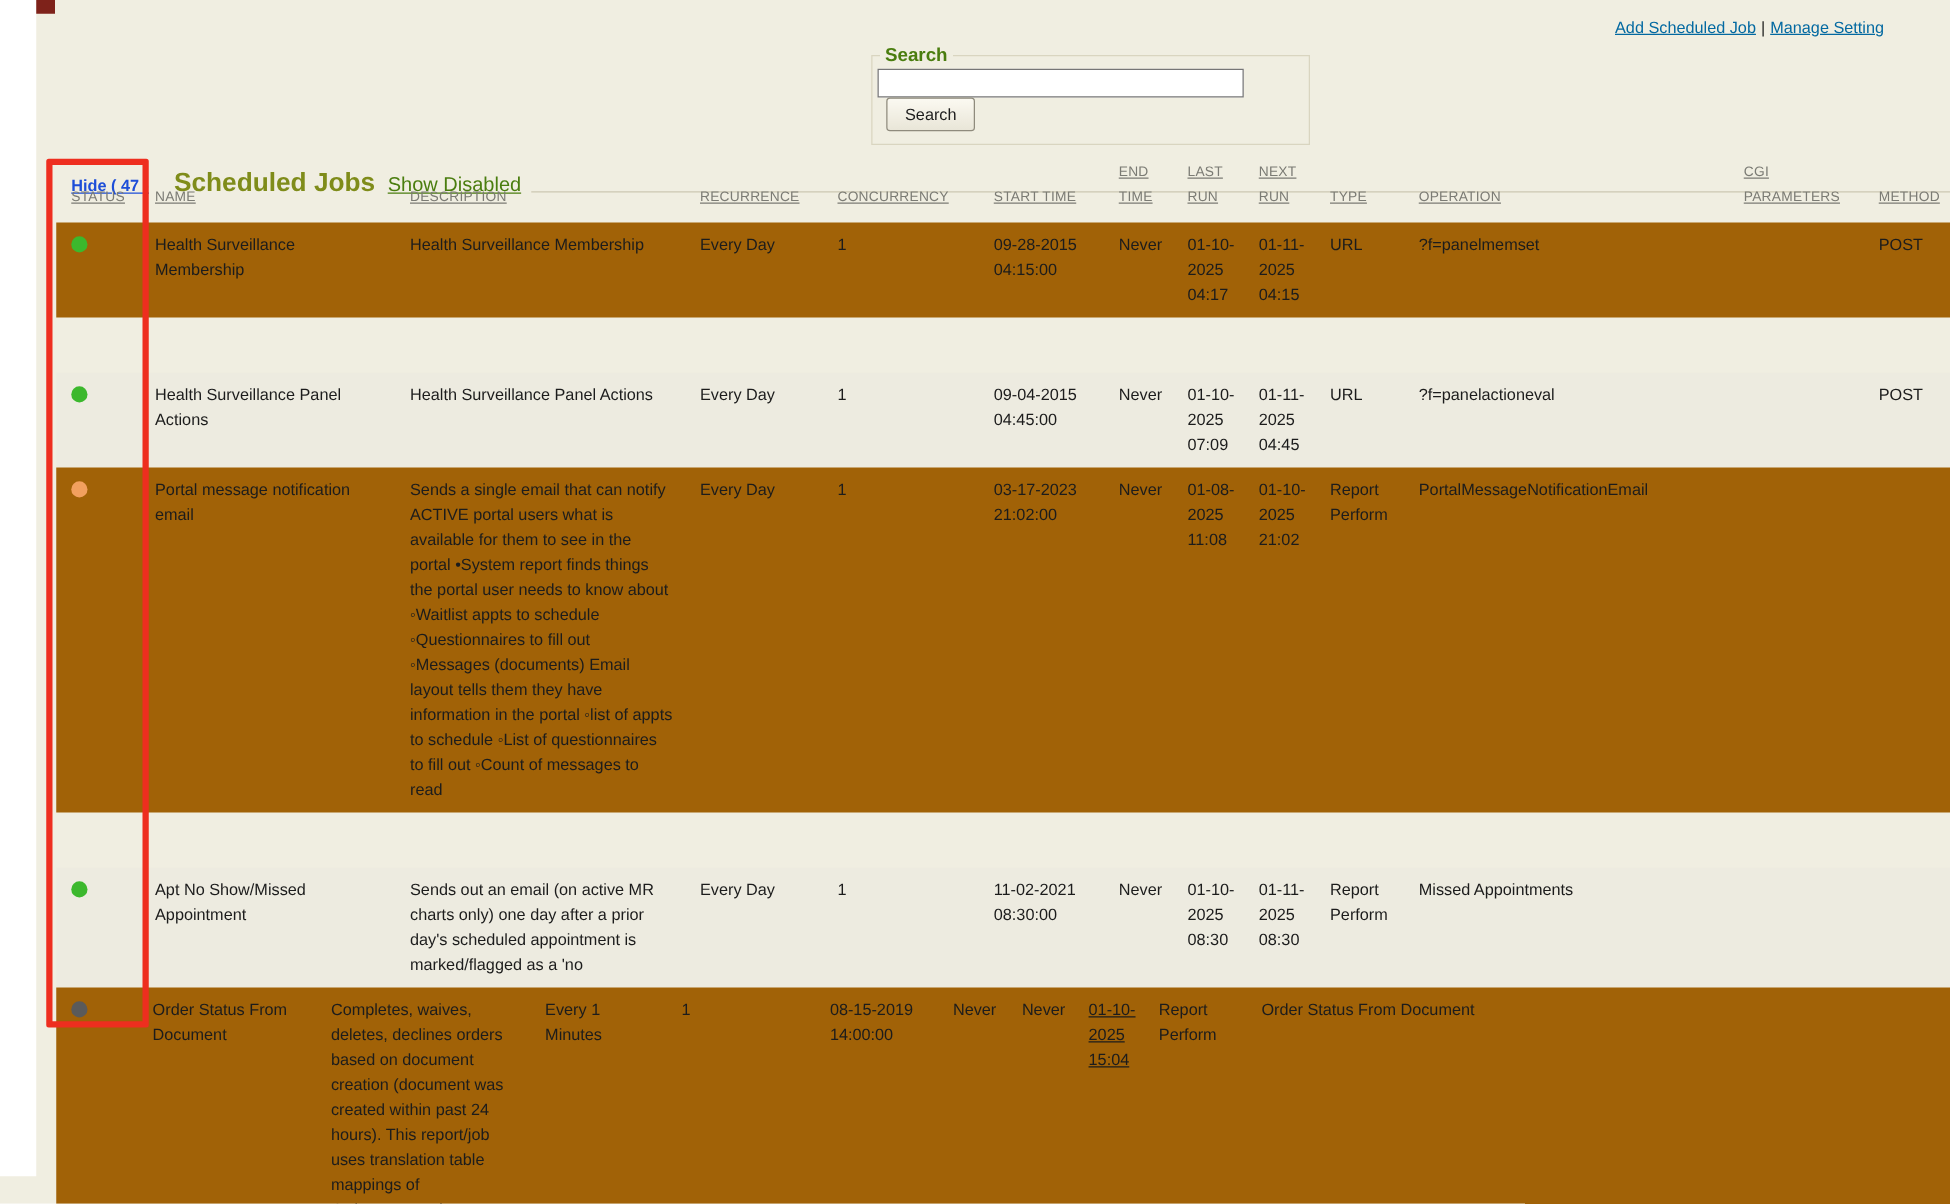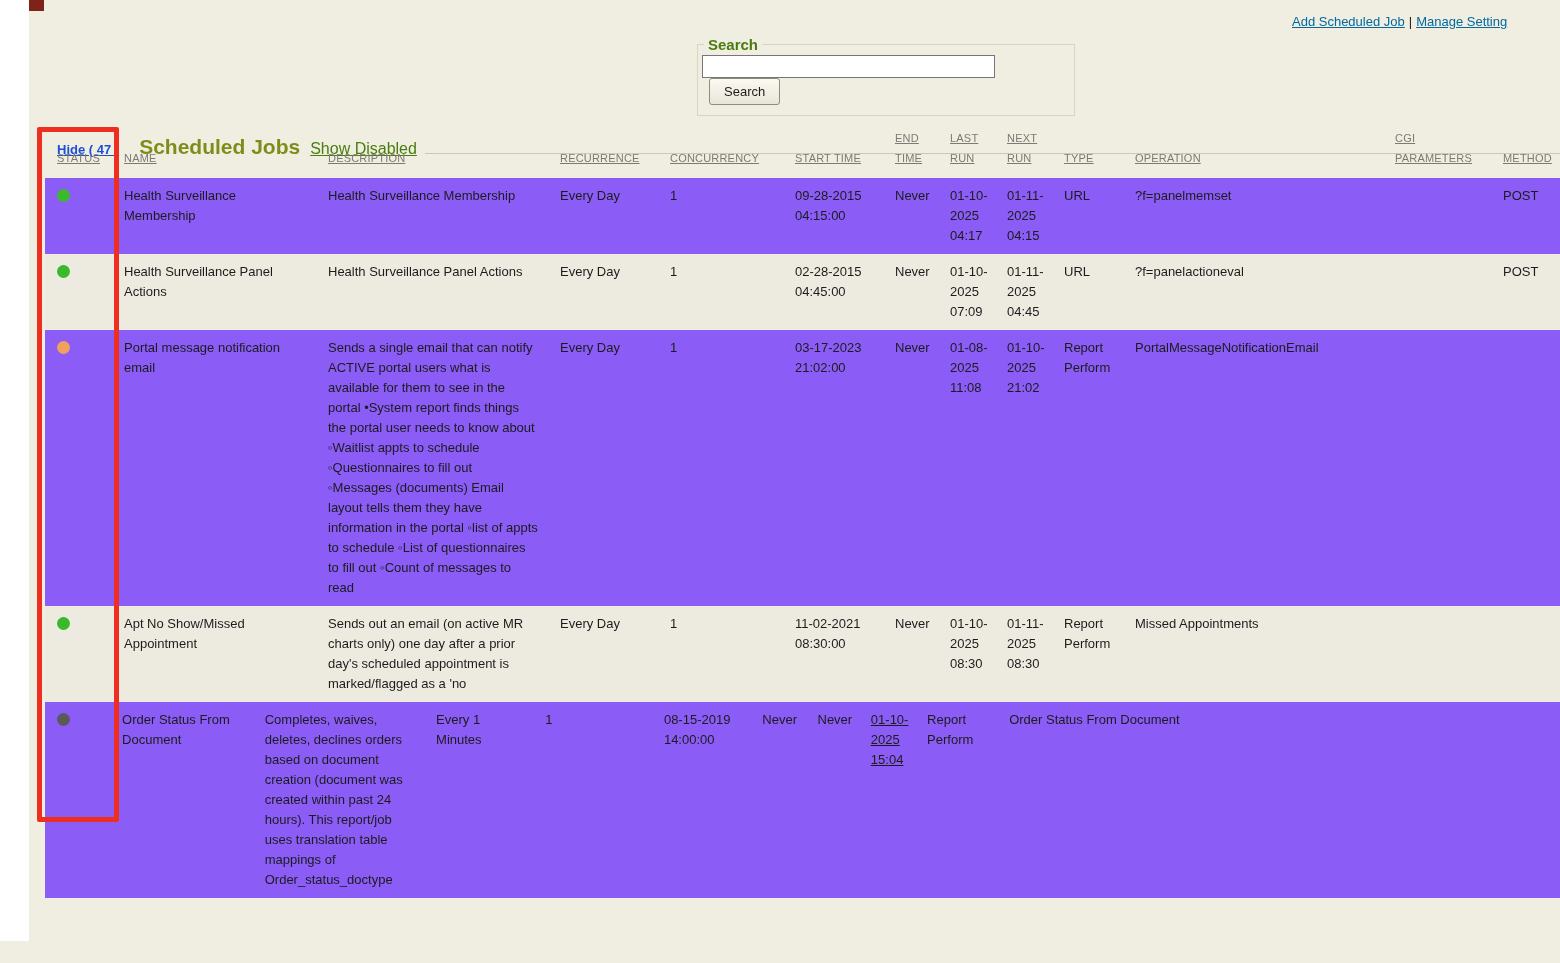--- a/index.html
+++ b/index.html
@@ -11,21 +11,21 @@
 
   .left-strip { position:absolute; left:0; top:0; width:29px; height:941px; background:#ffffff; }
   .corner-marker { position:absolute; left:29px; top:0; width:15px; height:11px; background:#7e221a; }
 
   
   .top-links { position:absolute; top:14px; left:1292px; white-space:nowrap; font-size:13px; }
   .top-links a { color:#0369a1; text-decoration:underline; cursor:pointer; }
   .top-links .sep { padding:0 4px; }
 
   
-  .search-fs { position:absolute; left:697px; top:36px; width:378px;
+  .search-fs { position:absolute; left:697px; top:36px; width:351px;
                border:1px solid #d9d5c0; padding:2px 8px 10px 4px; }
   .search-fs legend { color:#4a7d0f; font-weight:bold; font-size:15px; padding:0 4px; margin-left:2px; }
   .search-input { width:293px; height:23px; border:1px solid #767676; background:#fff;
                   font-size:13px; padding:0 4px; vertical-align:middle;
                   font-family:"Liberation Sans","DejaVu Sans",sans-serif; }
   .search-btn { margin-left:7px; height:27px; padding:0 14px; font-size:13px; color:#1c1c1c;
                 border:1px solid #8f8b7d; border-radius:3px;
                 background:linear-gradient(#fbf9f1,#e9e6d8); cursor:pointer; vertical-align:middle;
                 font-family:"Liberation Sans","DejaVu Sans",sans-serif; }
 
@@ -66,22 +66,22 @@
   .row-b .c-desc  { width:178px; }
   .row-b .c-recur { width:113px; }
   .row-b .c-conc  { width:123px; }
   .row-b .c-start { width:102px; }
   .row-b .c-end   { width:57px; }
   .row-b .c-last  { width:55px; }
   .row-b .c-next  { width:58px;text-decoration:underline; }
   .row-b .c-type  { width:85px; }
   .row-b .c-op    { width:420px; }
 
-  .stripe-odd  { background:#8b5cf6; }
-  .stripe-even { background:#edebe0; }
+  .stripe-odd  { background:#a16207; }
+  .stripe-even { background:#edebe0;margin-top:44px; }
 
   .dot { display:inline-block; width:13px; height:13px; border-radius:50%;
          margin-top:3px; background:#999; cursor:pointer; }
 
   
   .annotation-box { position:absolute; left:37px; top:127px; width:82px; height:695px;
                     border:5px solid #ee2e1f; border-radius:2px; pointer-events:none; z-index:10; }
 </style>
 </head>
 <body>
@@ -141,21 +141,21 @@
       <div class="cell c-cgi"></div>
       <div class="cell c-method">POST</div>
     </div>
 
     <div class="row row-a stripe-even">
       <div class="cell c-status"><span class="dot" style="background: rgb(60, 184, 45);"></span></div>
       <div class="cell c-name">Health Surveillance Panel Actions</div>
       <div class="cell c-desc">Health Surveillance Panel Actions</div>
       <div class="cell c-recur">Every Day</div>
       <div class="cell c-conc">1</div>
-      <div class="cell c-start">02-28-2015 04:45:00</div>
+      <div class="cell c-start">09-04-2015 04:45:00</div>
       <div class="cell c-end">Never</div>
       <div class="cell c-last">01-10-2025 07:09</div>
       <div class="cell c-next">01-11-2025 04:45</div>
       <div class="cell c-type">URL</div>
       <div class="cell c-op">?f=panelactioneval</div>
       <div class="cell c-cgi"></div>
       <div class="cell c-method">POST</div>
     </div>
 
     <div class="row row-a stripe-odd">

